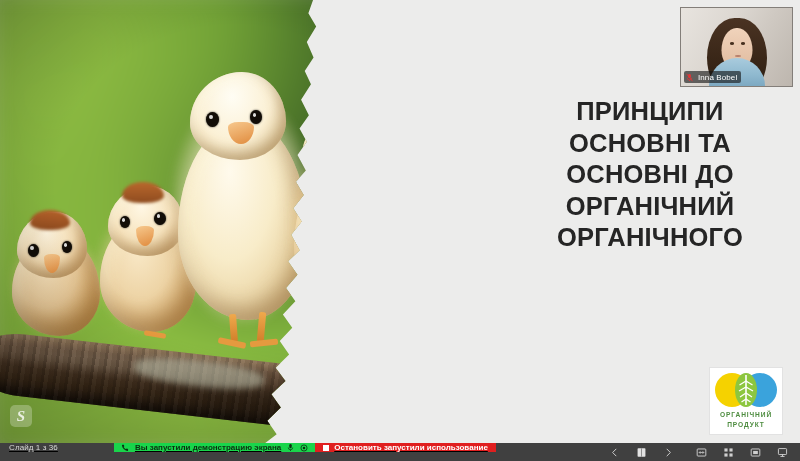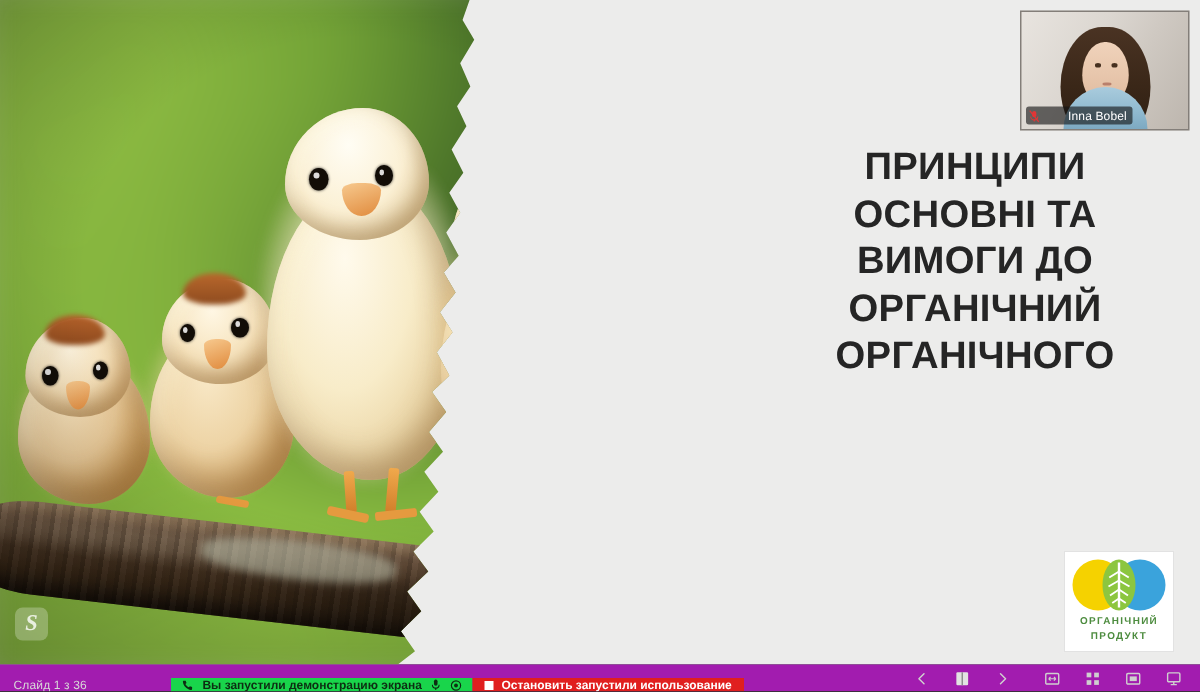--- a/index.html
+++ b/index.html
@@ -156,29 +156,29 @@
   #vp-eyeL, #vp-eyeR { position:absolute; top:34px; width:4px; height:2.5px; border-radius:50%; background:#46301f; }
   #vp-eyeL { left:49px; } #vp-eyeR { left:60px; }
   #vp-mouth { position:absolute; left:54px; top:47px; width:6px; height:2px; border-radius:40%; background:#b9806c; }
   #vp-neck {
     position:absolute; left:50%; bottom:0; transform:translateX(-50%);
     width:56px; height:28px; border-radius:30px 30px 0 0;
     background:linear-gradient(180deg,#a9cbdd 0%, #8fb9cf 60%, #7da9c2 100%);
   }
   #video-label {
     position:absolute; left:3px; bottom:3px; height:12px;
-    display:flex; align-items:center; gap:19px;
+    display:flex; align-items:center; gap:5px;
     background:rgba(20,20,20,.62); padding:0 4px 0 2px; border-radius:2px;
   }
   #video-label span.name { color:#fff; font-size:8px; letter-spacing:.1px; }
 
   
   #toolbar {
     position:absolute; left:0; bottom:0; width:800px; height:18px;
-    background:#a21caf; display:flex; align-items:flex-end;
+    background:#404040; display:flex; align-items:flex-start;text-decoration:underline;
   }
   #slide-counter {
     display:flex; align-items:center; padding:0 9px;
     color:#d8d8d8; font-size:8px; letter-spacing:.1px; white-space:nowrap;
   }
   #share-bar {
     display:flex; align-items:center; gap:6px;
     background:#19d54b; padding:0 7px; margin-left:47px;
   }
   #share-bar .share-text { color:#0d2e12; font-size:8px; font-weight:bold; white-space:nowrap; }
@@ -273,21 +273,21 @@
       </div>
 
       <div id="photo-vig"></div>
 
       <div id="watermark">S</div>
     </div>
 
     <div id="title">
       <div>ПРИНЦИПИ</div>
       <div>ОСНОВНІ ТА</div>
-      <div>ВИМОГИ ДО</div>
+      <div>ОСНОВНІ ДО</div>
       <div>ОРГАНІЧНИЙ</div>
       <div>ОРГАНІЧНОГО</div>
     </div>
 
     <div id="logo">
       <div id="logo-marks">
         <div class="circ yellow"></div>
         <div class="circ blue"></div>
         <div class="leafwrap">
           <svg viewBox="0 0 24 36" width="24" height="36">

